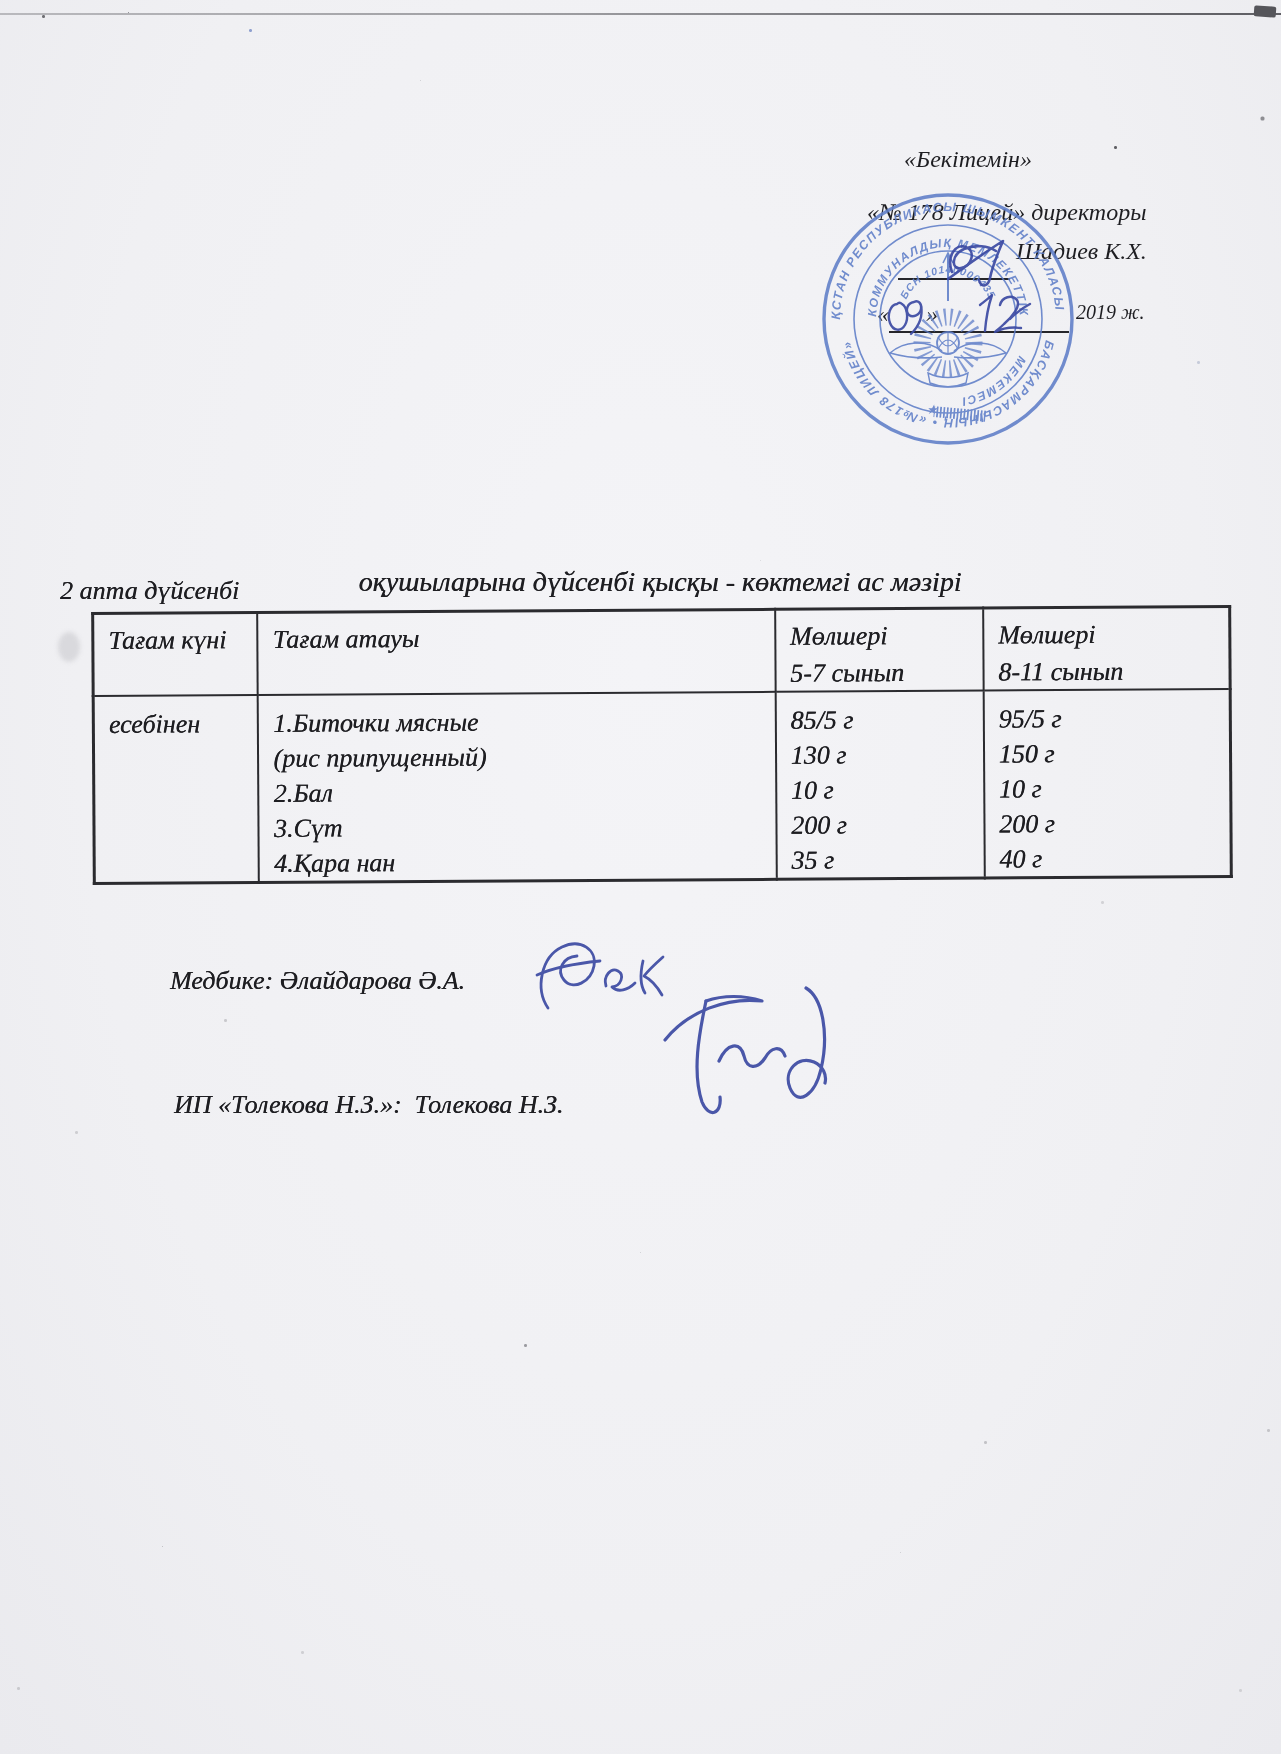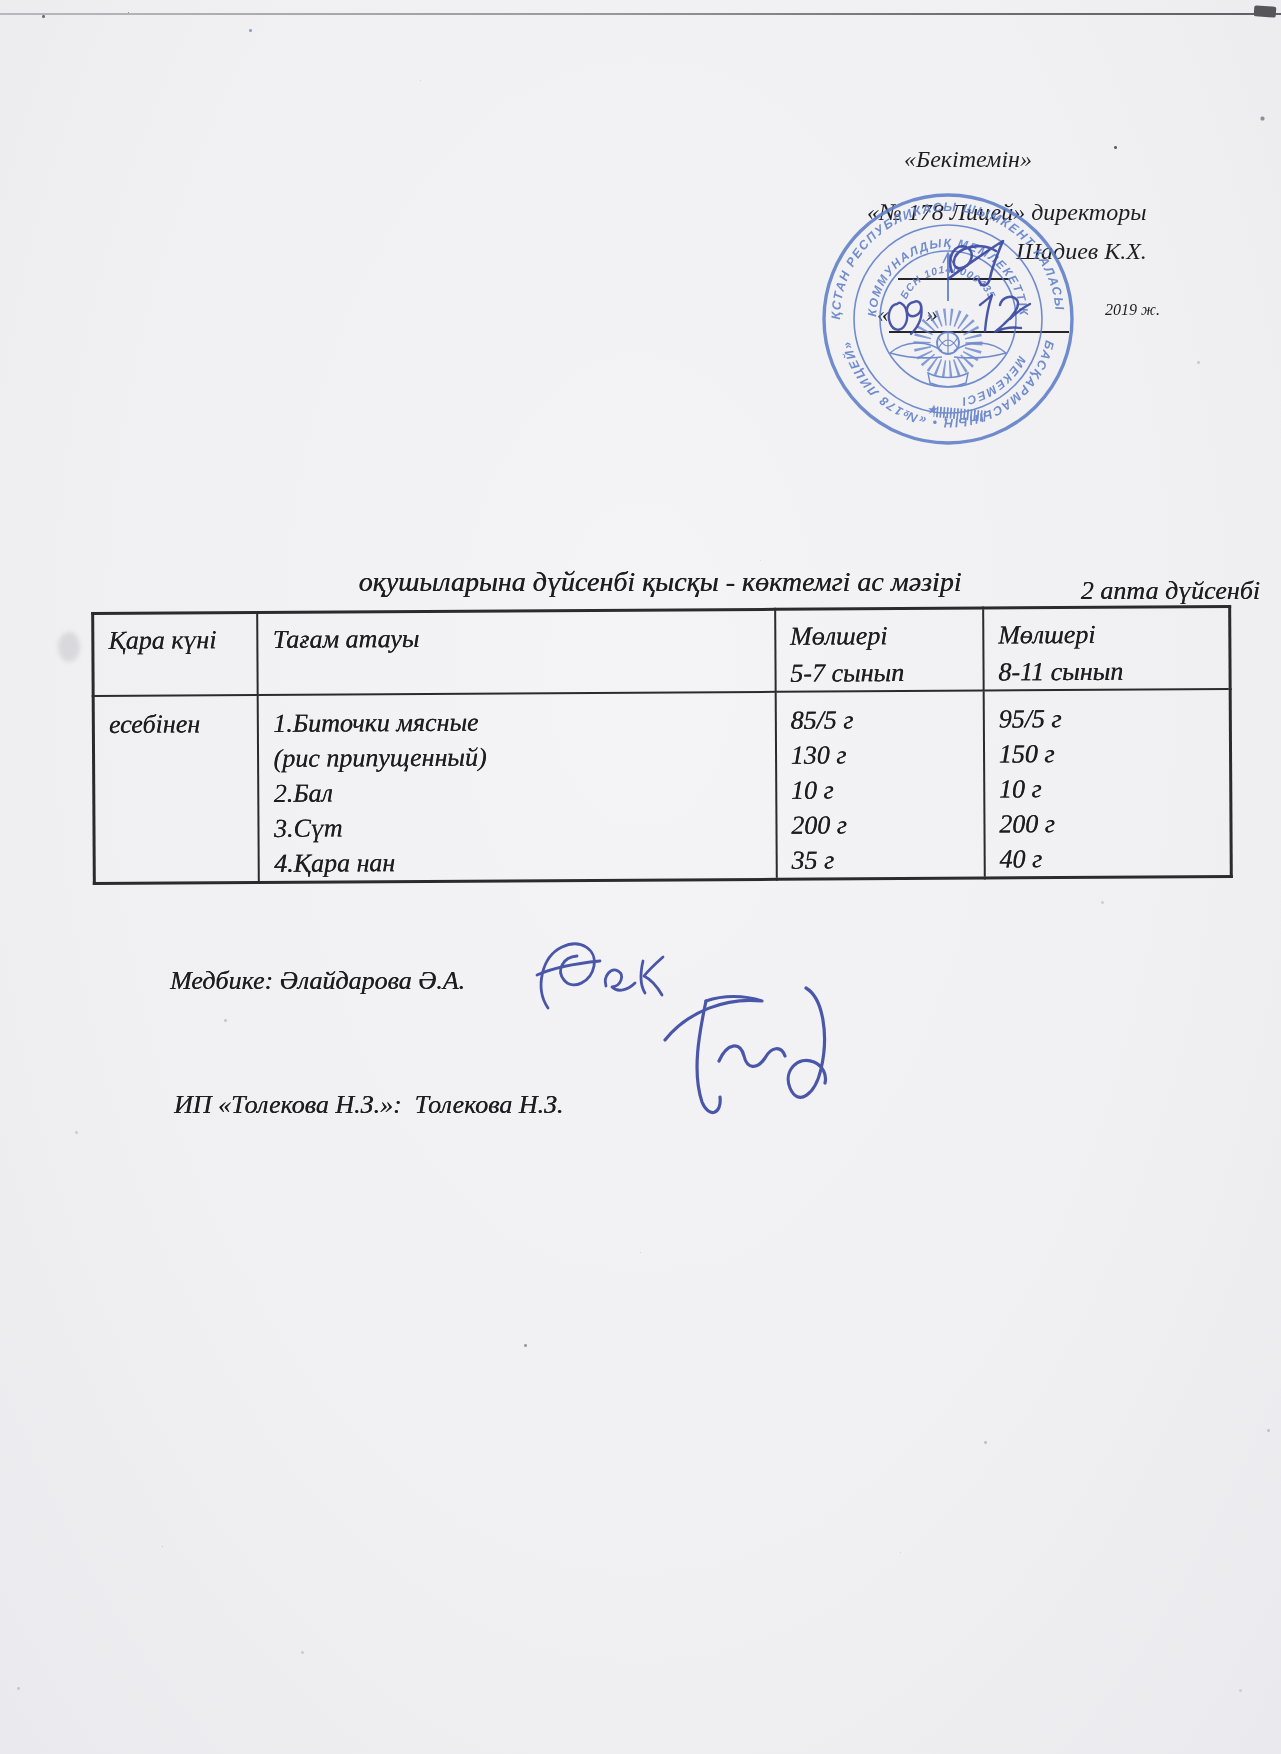--- a/index.html
+++ b/index.html
@@ -26,25 +26,25 @@
   
   .approve{left:700px;top:146px;width:332px;text-align:right;font-size:24px;}
   .director-title{left:867px;top:199px;font-size:24px;}
   .director-name{left:1016px;top:238px;font-size:24px;}
   .sig-underline{position:absolute;background:#26262a;height:2px;}
   .u-director{left:898px;top:278px;width:112px;}
   .u-date{left:889px;top:331px;width:180px;}
   .date-q{font-size:24px;}
   .q-open{left:877px;top:301px;}
   .q-close{left:926px;top:301px;}
-  .year{left:1076px;top:301px;font-size:16px;margin-left:29px;}
+  .year{left:1076px;top:301px;font-size:20px;}
   
   .title-wrap{left:60px;top:464px;width:1200px;text-align:center;font-size:28px;line-height:47px;
      text-shadow:0.4px 0 0 currentColor;}
-  .subtitle{left:60px;top:576px;width:1200px;text-align:right;font-size:26px;
+  .subtitle{left:60px;top:576px;width:1200px;text-align:left;font-size:26px;
      text-shadow:0.3px 0 0 currentColor;}
   
   .menu-table{position:absolute;left:92px;top:612px;width:1140px;border-collapse:collapse;
      table-layout:fixed;transform:rotate(-0.35deg);transform-origin:0 50%;
      font-size:26px;text-shadow:0.3px 0 0 currentColor;}
   .menu-table td,.menu-table th{border:2px solid #2b2b2f;vertical-align:top;text-align:left;
      padding:8px 0 0 14px;font-weight:normal;}
   .menu-table{border:3px solid #2b2b2f;}
   .menu-table .hdr-row th{height:58px;border-bottom:2.5px solid #2b2b2f;}
   .menu-table .body-row td{height:160px;padding-top:10px;}
@@ -130,21 +130,21 @@
   <table class="menu-table">
     <colgroup>
       <col style="width:14.5%">
         <col style="width:45.5%">
         <col style="width:18.3%">
         <col style="width:21.7%">
     </colgroup>
     <tbody>
         <tr class="hdr-row">
       <th>
-            <div class="cell-line">Қара күні</div>
+            <div class="cell-line">Тағам күні</div>
           </th>
       <th>
             <div class="cell-line">Тағам атауы</div>
           </th>
       <th>
         <div class="cell-line">Мөлшері</div>
         <div class="cell-line hdr-sub">5-7 сынып</div>
       </th>
       <th>
         <div class="cell-line">Мөлшері</div>

